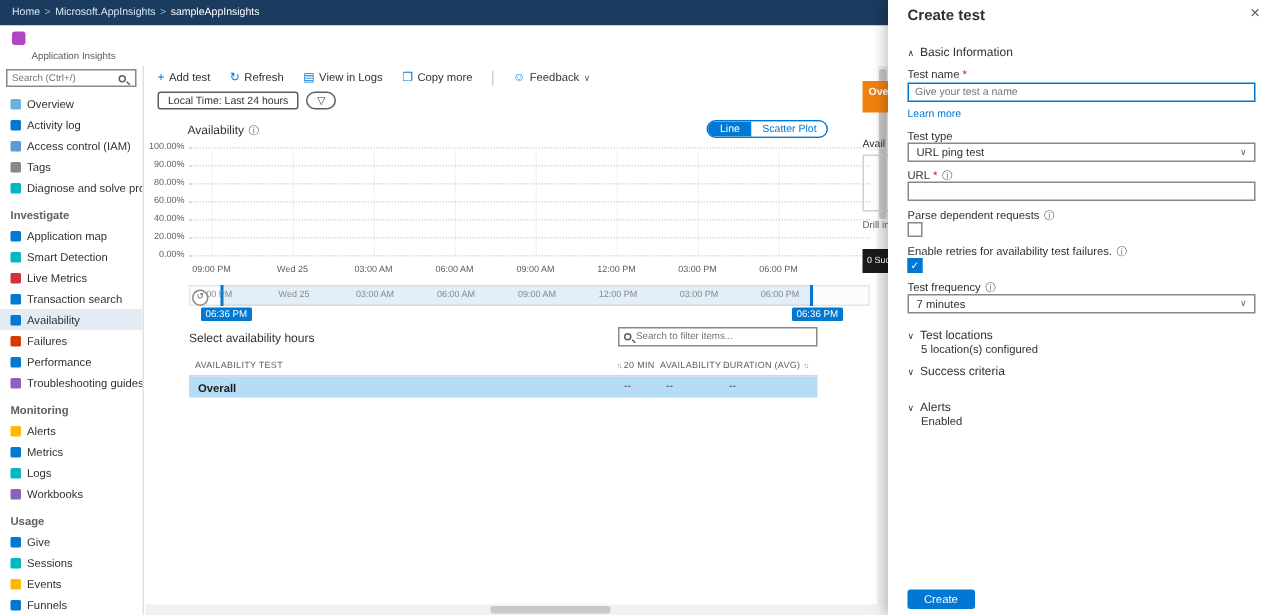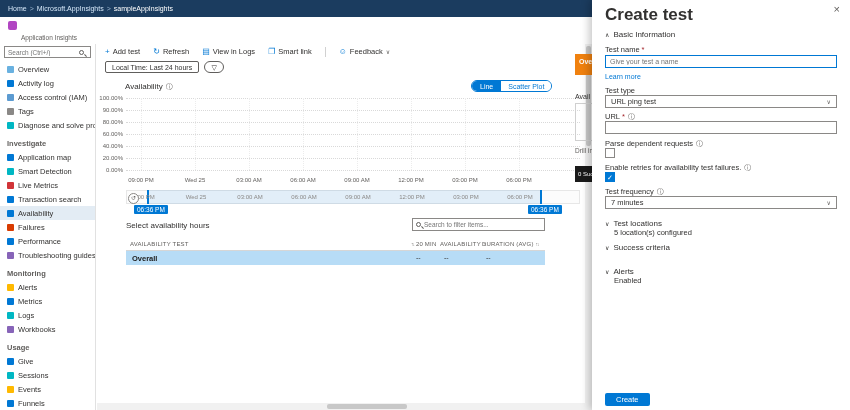--- a/index.html
+++ b/index.html
@@ -79,21 +79,21 @@
 
   
   .frag-tab{position:absolute;left:575px;top:54px;width:34px;height:21px;background:#f0810f;color:#fff;font-size:7px;font-weight:bold;padding:4px 0 0 4px;z-index:1}
   .frag-avail{position:absolute;left:575px;top:93px;font-size:7px;color:#323130;z-index:1;white-space:nowrap}
   .frag-box{position:absolute;left:575px;top:103px;width:40px;height:38px;border:1px solid #d0d0d0;z-index:1}
   .frag-drill{position:absolute;left:575px;top:147px;font-size:6.5px;color:#605e5c;z-index:1;white-space:nowrap}
   .frag-btn{position:absolute;left:575px;top:166px;width:40px;height:16px;background:#1a1a1a;color:#fff;font-size:6px;line-height:16px;padding-left:3px;z-index:1;white-space:nowrap}
 
   
   .panel{position:absolute;left:592px;top:0;width:258px;height:410px;background:#fff;box-shadow:-3px 0 8px rgba(0,0,0,.22);z-index:10}
-  .p-title{position:absolute;left:13px;top:5px;font-size:17px;font-weight:bold;color:#323130}
+  .p-title{position:absolute;left:13px;top:5px;font-size:10px;font-weight:bold;color:#323130}
   .p-close{position:absolute;right:10px;top:3px;font-size:11px;color:#605e5c;cursor:pointer}
   .p-chev{color:#323130;font-size:6px;margin-right:4px}
   .p-sec{position:absolute;left:13px;font-size:8px;color:#323130;cursor:pointer}
   .p-label{position:absolute;left:13px;font-size:7.5px;color:#323130;white-space:nowrap}
   .req{color:#a4262c;margin-left:2px}
   .p-input{position:absolute;left:13px;width:232px;height:13px;border:1px solid #8a8886;background:#fff;display:flex;align-items:center;padding:0 4px}
   .p-input input{border:0;outline:none;width:100%;font-size:7px;color:#323130;font-family:"Liberation Sans",sans-serif;background:transparent}
   .p-input.focused{border-color:#0078d4}
   .p-link{position:absolute;left:13px;font-size:7px;color:#0078d4;cursor:pointer}
   .p-select{position:absolute;left:13px;width:232px;height:13px;border:1px solid #8a8886;background:#fff;font-size:7.5px;line-height:12px;padding:0 5px;cursor:pointer}
@@ -223,21 +223,21 @@
     <span class="tbtn">
         <span class="tb-ico">↻</span>
         <span>Refresh</span>
       </span>
     <span class="tbtn">
         <span class="tb-ico">▤</span>
         <span>View in Logs</span>
       </span>
     <span class="tbtn">
         <span class="tb-ico">❐</span>
-        <span>Smart link</span>
+        <span>Copy more</span>
       </span>
     <span class="tb-sep"></span>
     <span class="tbtn">
         <span class="tb-ico">☺</span>
         <span>Feedback</span>
         <span class="tb-chev">∨</span>
       </span>
   </div>
 
   <div class="filterrow">

